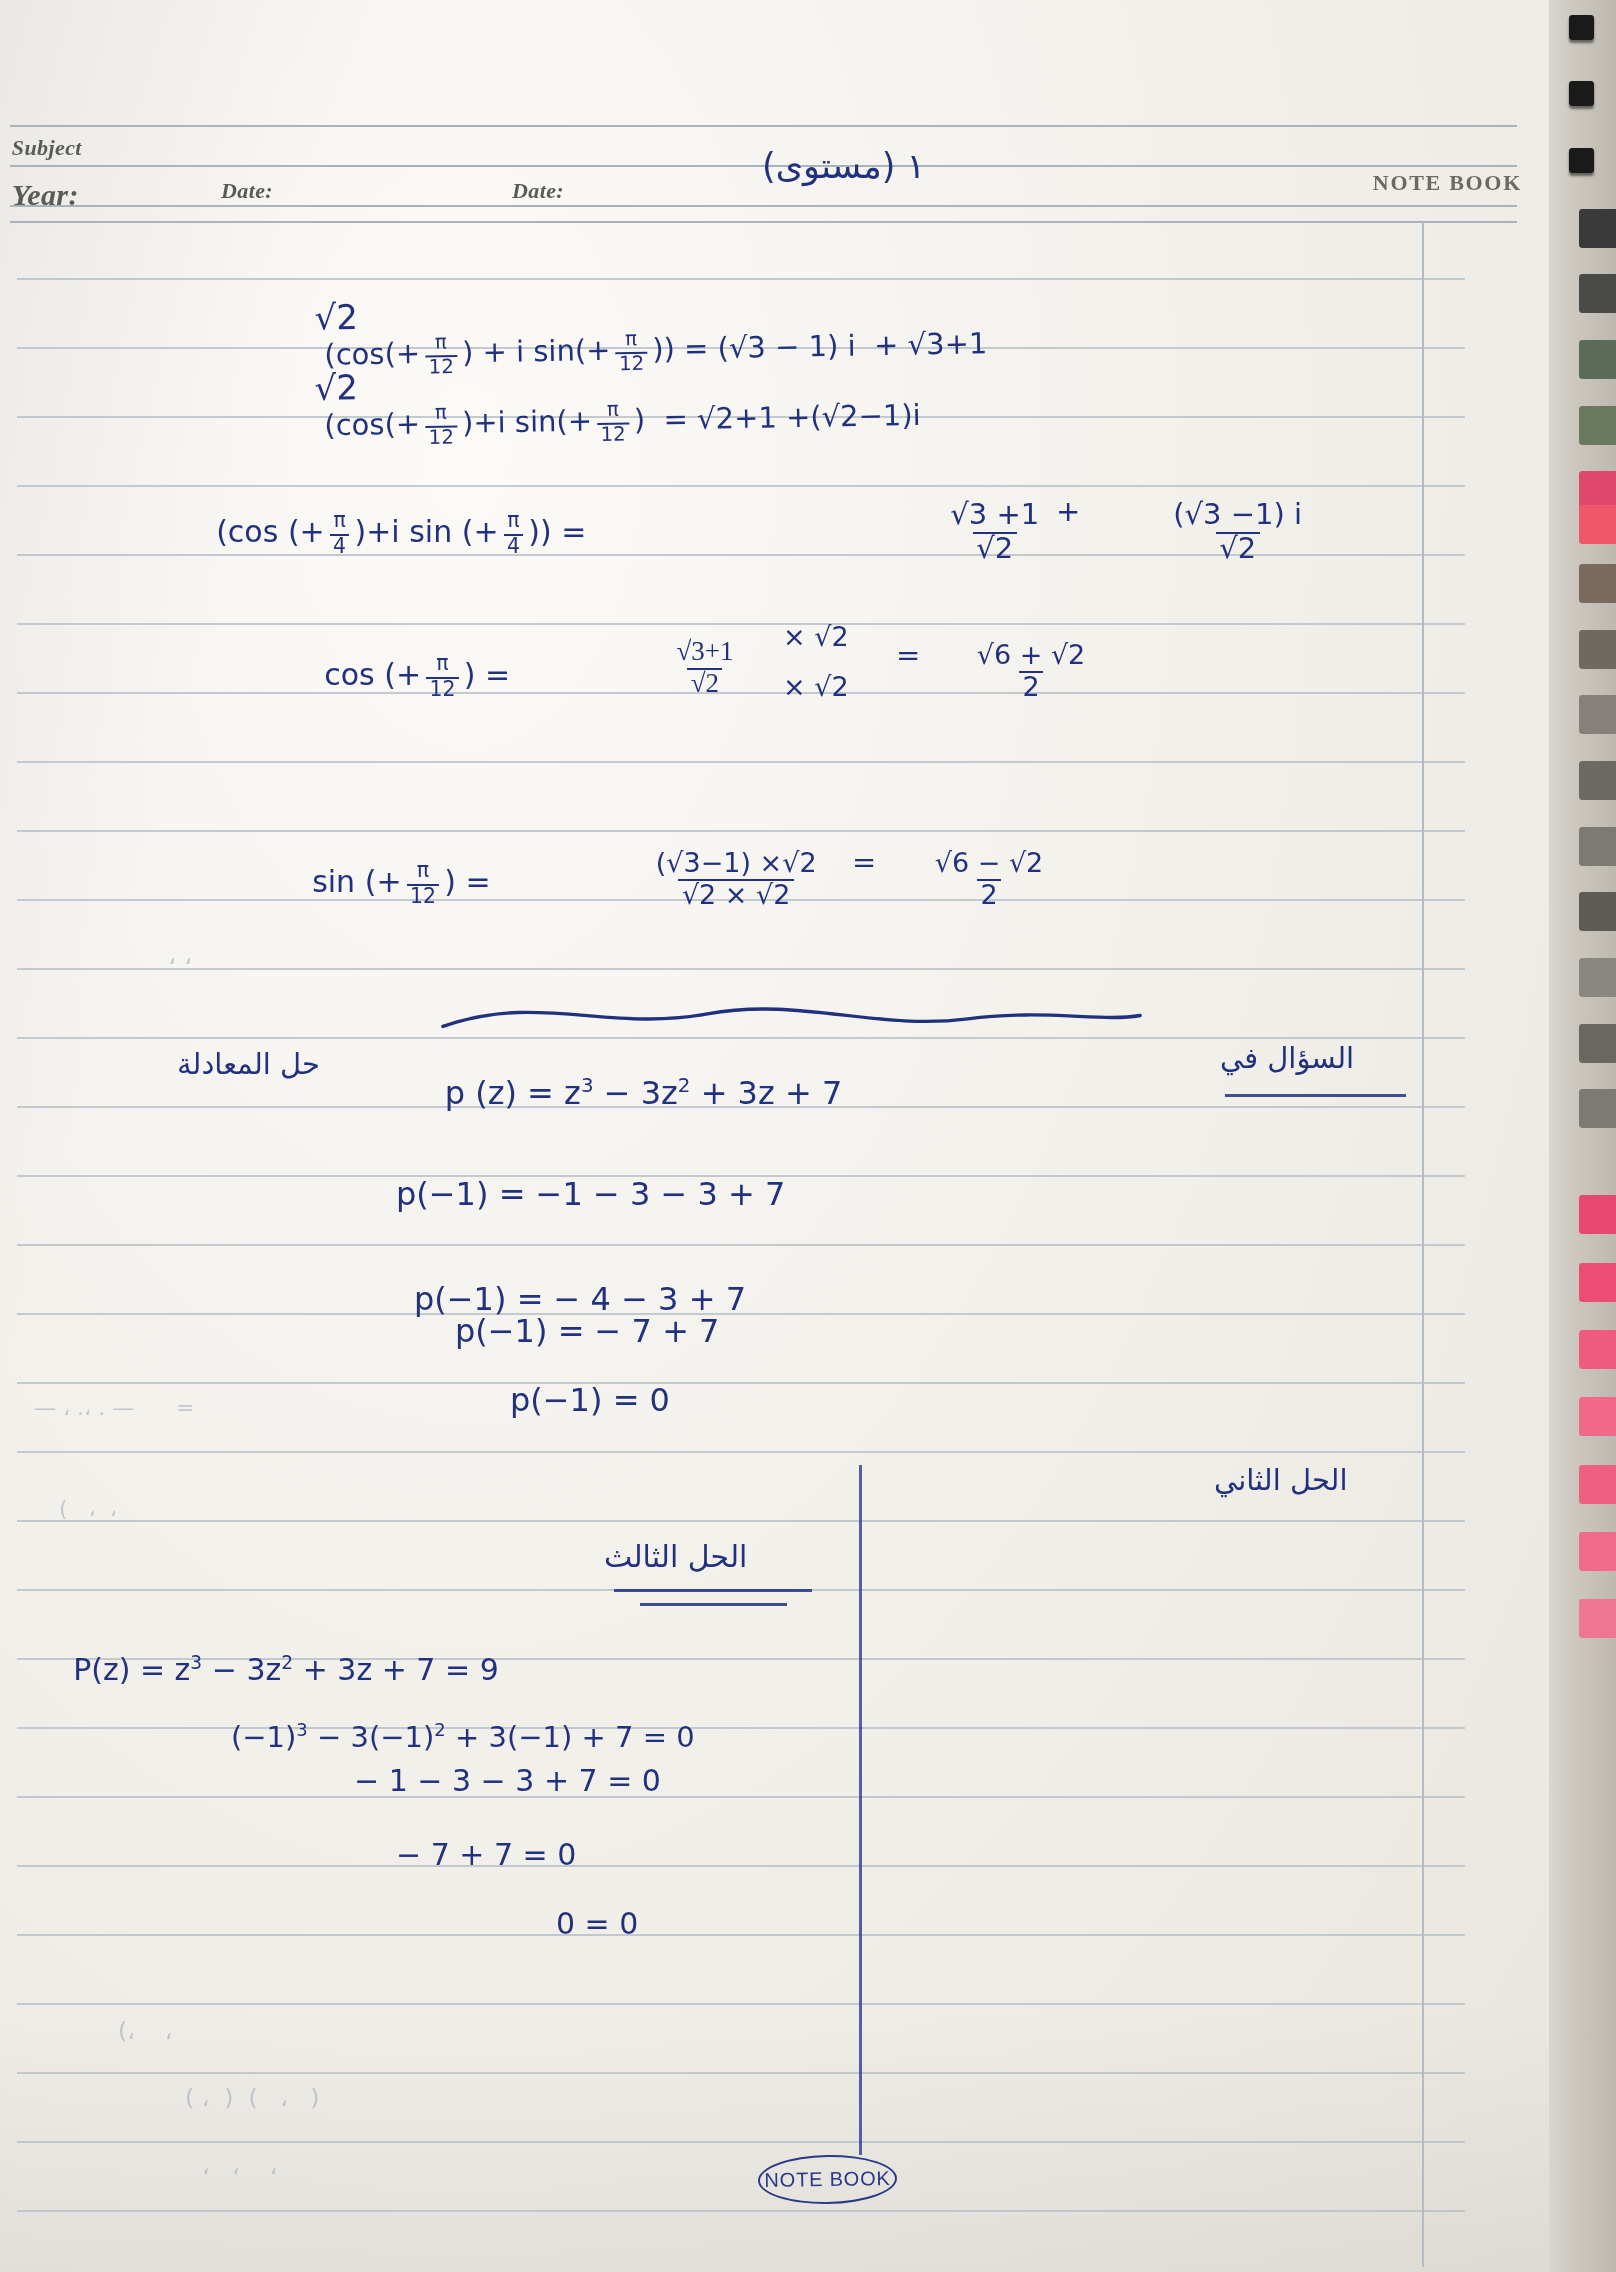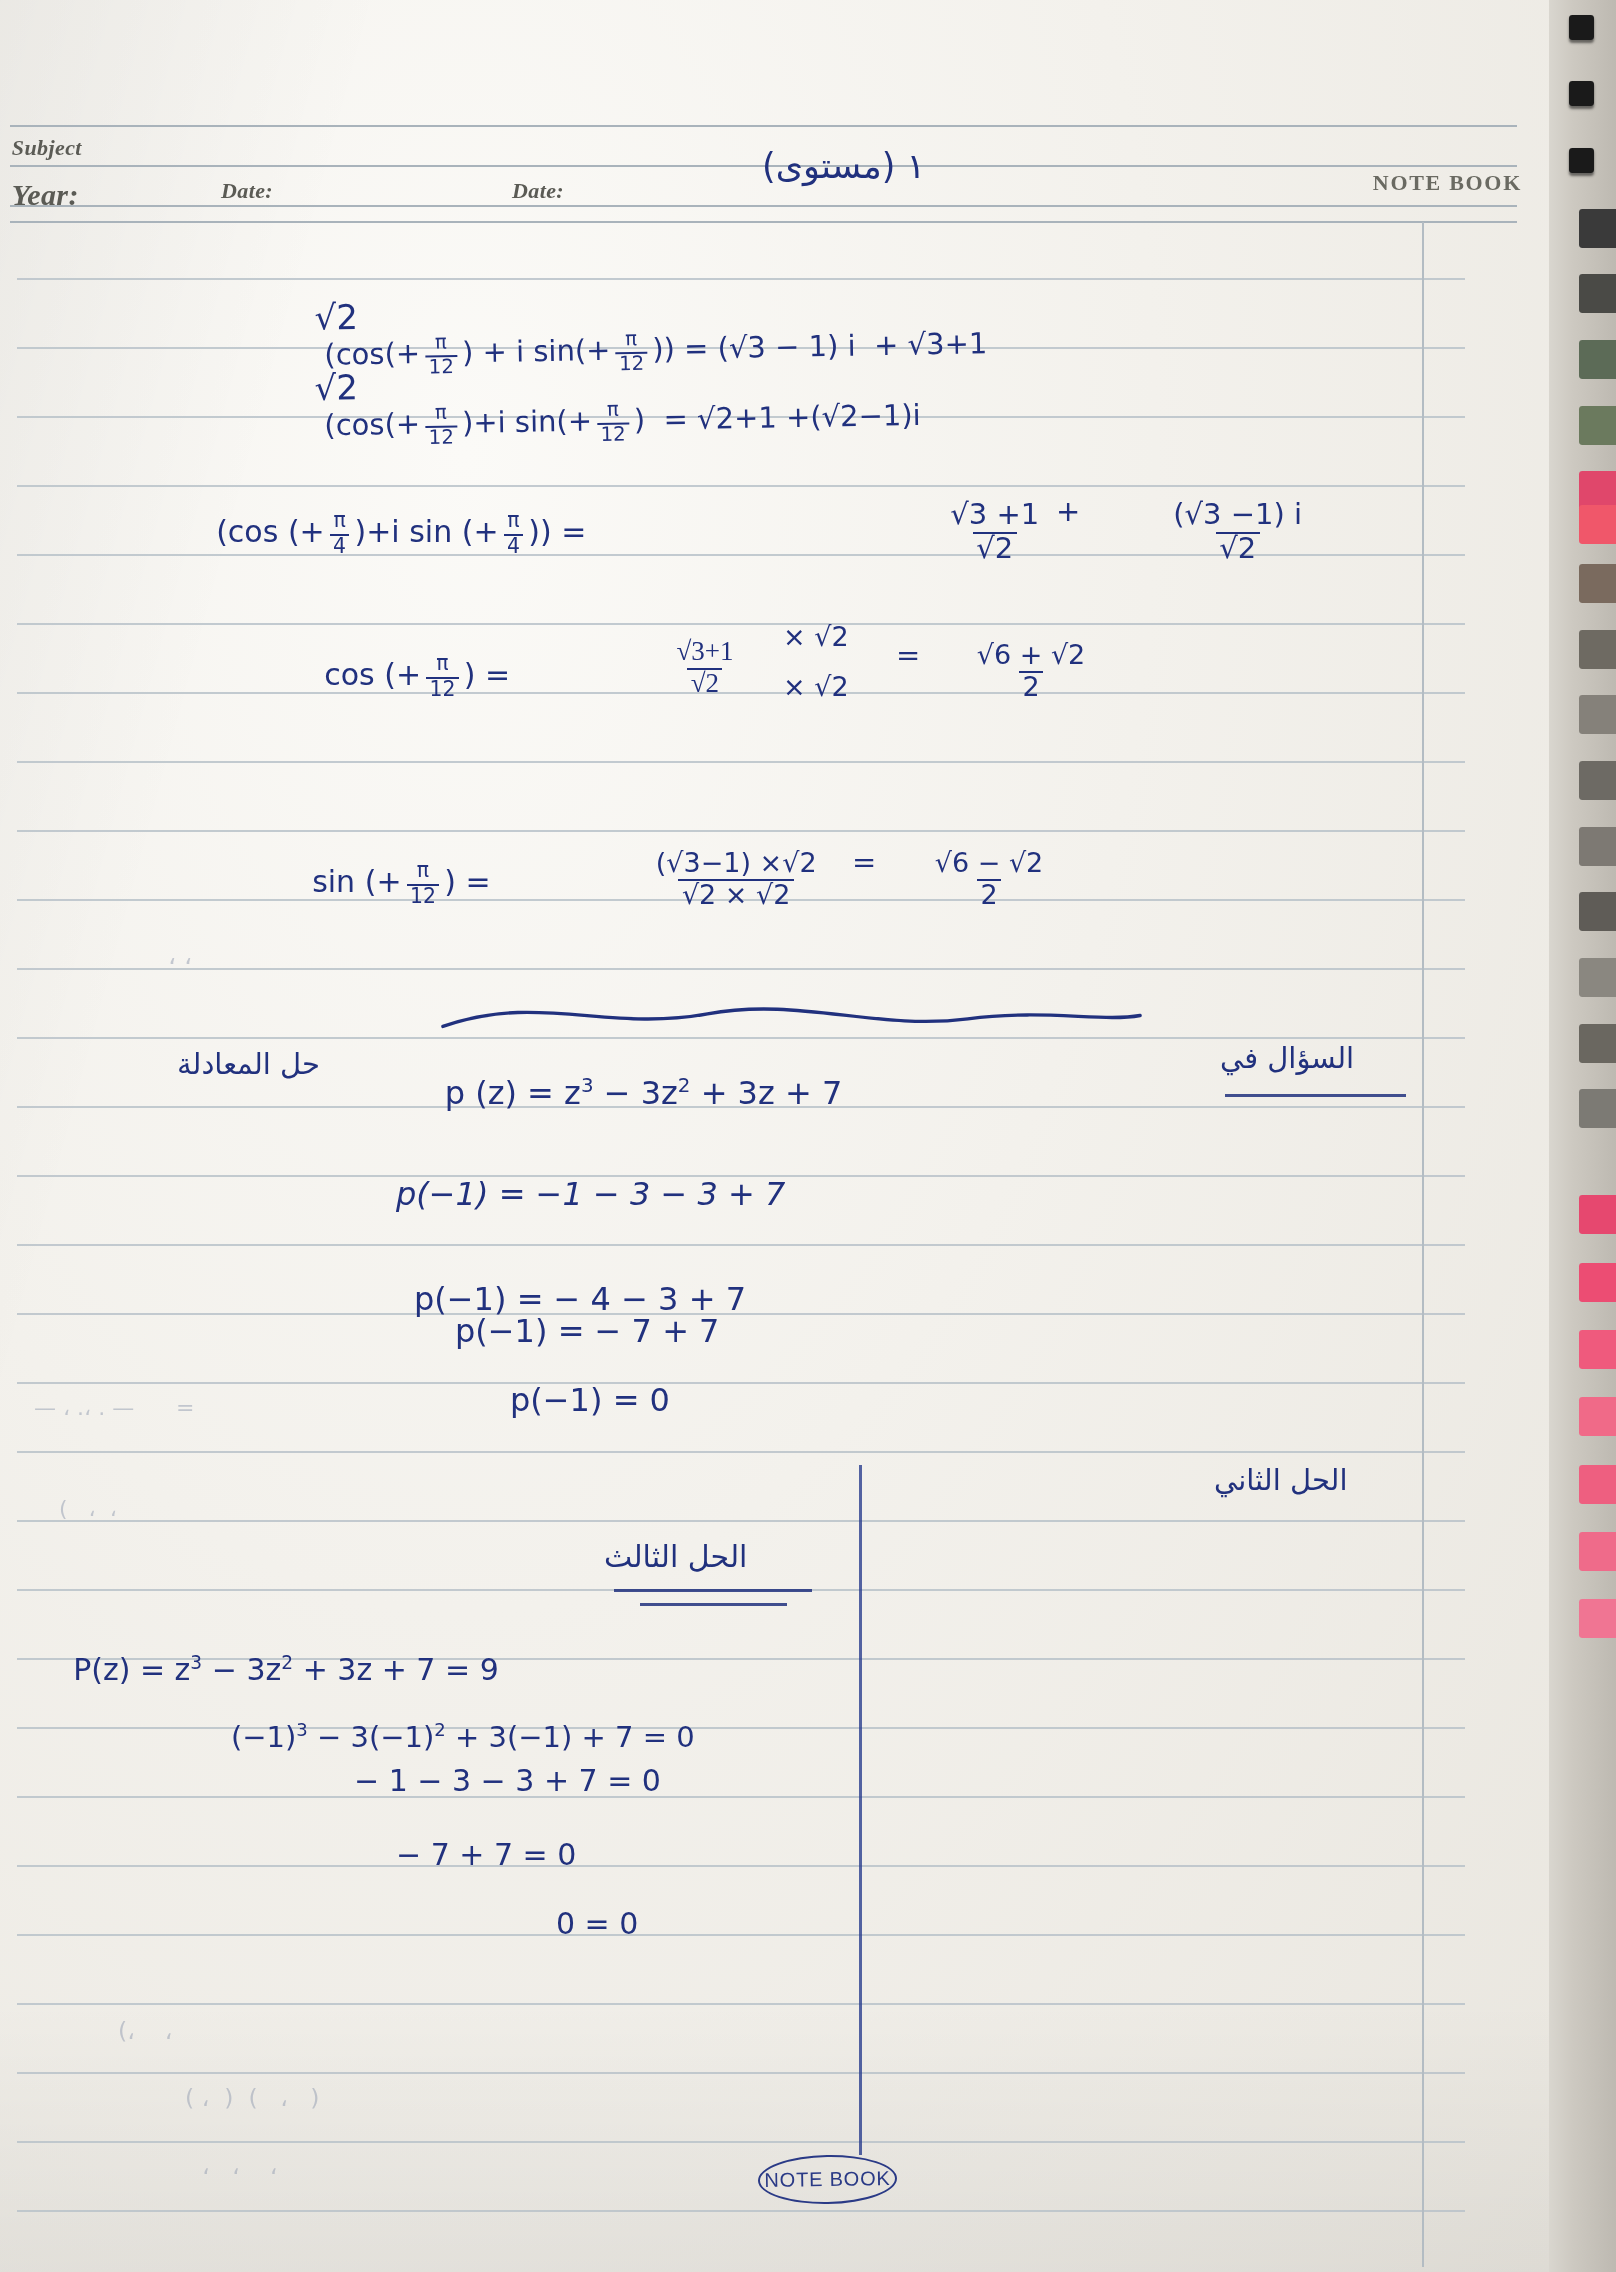--- a/index.html
+++ b/index.html
@@ -277,21 +277,21 @@
     <path d="M5,35 C120,-5 200,42 320,20 C430,0 520,40 630,26 C720,14 790,30 835,22" fill="none" stroke="#21317e" stroke-width="4" stroke-linecap="round"></path>
   </svg>
 
   <div class="hw ar" style="left:177px; top:1050px; font-size:29px;">حل المعادلة</div>
   <div class="hw" style="left:404px; top:1044px; font-size:32px;">
     <span>p (z) = z</span><span class="sup">3</span><span> − 3z</span><span class="sup">2</span><span> + 3z + 7</span>
   </div>
   <div class="hw ar" style="left:1220px; top:1044px; font-size:29px;">السؤال في</div>
   <div class="underline2" style="left:1225px; top:1094px; width:181px;"></div>
 
-  <div class="hw" style="left:396px; top:1178px; font-size:32px;font-style:italic;">p(−1) = −1 − 3 − 3 + 7</div>
+  <div class="hw" style="left:396px; top:1178px; font-size:32px;">p(−1) = −1 − 3 − 3 + 7</div>
   <div class="hw" style="left:414px; top:1247px; font-size:32px;margin-top:36px;">p(−1) = − 4 − 3 + 7</div>
   <div class="hw" style="left:455px; top:1315px; font-size:32px;">p(−1) = − 7 + 7</div>
   <div class="hw" style="left:510px; top:1384px; font-size:32px;">p(−1) = 0</div>
 
   <div class="hw ar" style="left:1214px; top:1466px; font-size:29px;">الحل الثاني</div>
 
   <div class="hw ar" style="left:604px; top:1542px; font-size:30px;">الحل الثالث</div>
   <div class="underline2" style="left:614px; top:1589px; width:198px;"></div>
   <div class="underline2" style="left:640px; top:1603px; width:147px;"></div>
 

